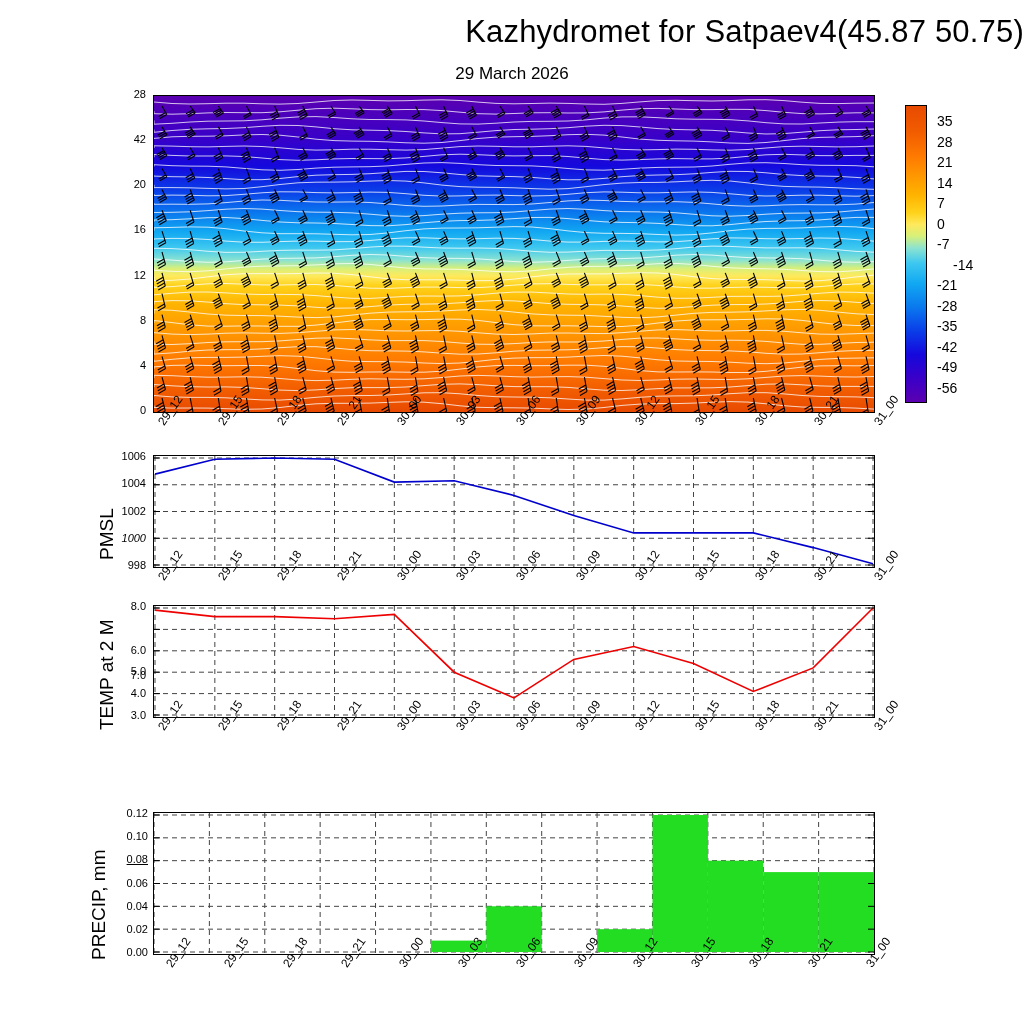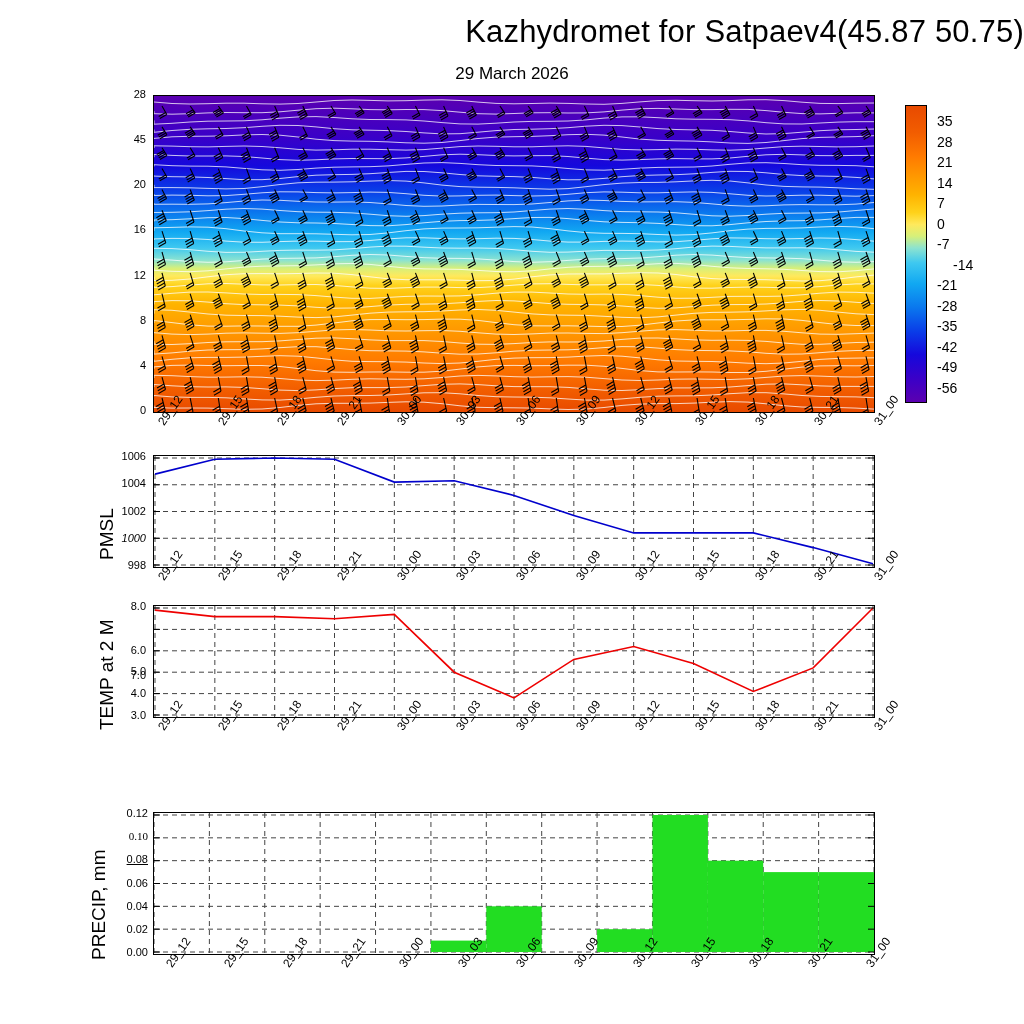--- a/index.html
+++ b/index.html
@@ -1723,21 +1723,21 @@
         </g>
       </svg>
   </div>
   <div id="xsec-yticks">
       <div class="tick-label" style="left: 90px; width: 56px; top: 404px;">0</div>
       <div class="tick-label" style="left: 90px; width: 56px; top: 358.857px;">4</div>
       <div class="tick-label" style="left: 90px; width: 56px; top: 313.714px;">8</div>
       <div class="tick-label" style="left: 90px; width: 56px; top: 268.571px;">12</div>
       <div class="tick-label" style="left: 90px; width: 56px; top: 223.429px;">16</div>
       <div class="tick-label" style="left: 90px; width: 56px; top: 178.286px;">20</div>
-      <div class="tick-label" style="left: 90px; width: 56px; top: 133.143px;">45</div>
+      <div class="tick-label" style="left: 90px; width: 56px; top: 133.143px;">42</div>
       <div class="tick-label" style="left: 90px; width: 56px; top: 88px;">28</div>
     </div>
   <div id="xsec-xticks">
       <div class="xtick" style="left: 155px; top: 420px;">29_12</div>
       <div class="xtick" style="left: 214.667px; top: 420px;">29_15</div>
       <div class="xtick" style="left: 274.333px; top: 420px;">29_18</div>
       <div class="xtick" style="left: 334px; top: 420px;">29_21</div>
       <div class="xtick" style="left: 393.667px; top: 420px;">30_00</div>
       <div class="xtick" style="left: 453.333px; top: 420px;">30_03</div>
       <div class="xtick" style="left: 513px; top: 420px;">30_06</div>
@@ -1933,21 +1933,21 @@
         <line x1="714" y1="2" x2="720" y2="2" stroke="#000" stroke-width="1"></line>
       </svg>
   </div>
   <div class="ylabel" style="left:88px; top:960px;">PRECIP, mm</div>
   <div id="precip-yticks">
       <div class="tick-label" style="left: 92px; width: 56px; top: 946px;">0.00</div>
       <div class="tick-label" style="left: 92px; width: 56px; top: 922.833px;">0.02</div>
       <div class="tick-label" style="left: 92px; width: 56px; top: 899.667px;">0.04</div>
       <div class="tick-label" style="left: 92px; width: 56px; top: 876.5px;">0.06</div>
       <div class="tick-label" style="left: 92px; width: 56px; top: 853.333px; text-decoration: underline;">0.08</div>
-      <div class="tick-label" style="left: 92px; width: 56px; top: 830.167px; font-family: Liberation Serif, serif;">0.10</div>
+      <div class="tick-label" style="left: 92px; width: 56px; top: 830.167px;">0.10</div>
       <div class="tick-label" style="left: 92px; width: 56px; top: 807px;">0.12</div>
     </div>
   <div id="precip-xticks">
       <div class="xtick" style="left: 163px; top: 962px;">29_12</div>
       <div class="xtick" style="left: 221.333px; top: 962px;">29_15</div>
       <div class="xtick" style="left: 279.667px; top: 962px;">29_18</div>
       <div class="xtick" style="left: 338px; top: 962px;">29_21</div>
       <div class="xtick" style="left: 396.333px; top: 962px;">30_00</div>
       <div class="xtick" style="left: 454.667px; top: 962px;">30_03</div>
       <div class="xtick" style="left: 513px; top: 962px;">30_06</div>

